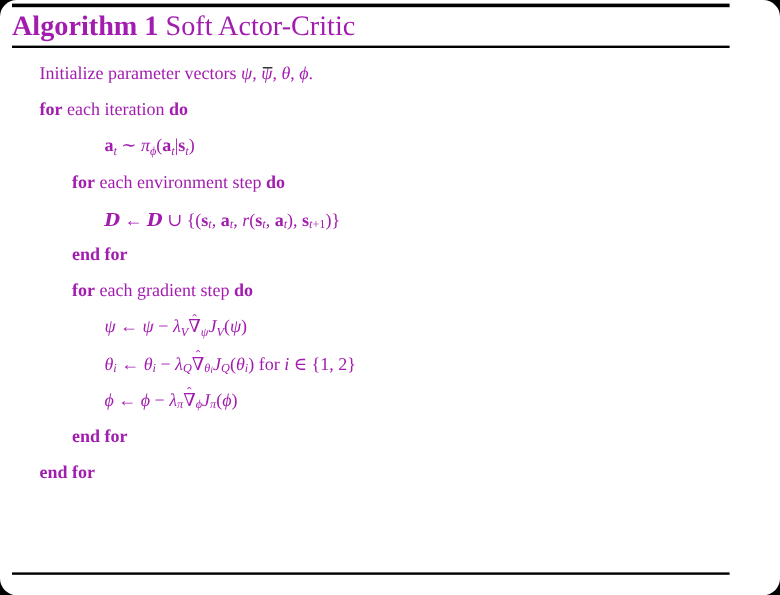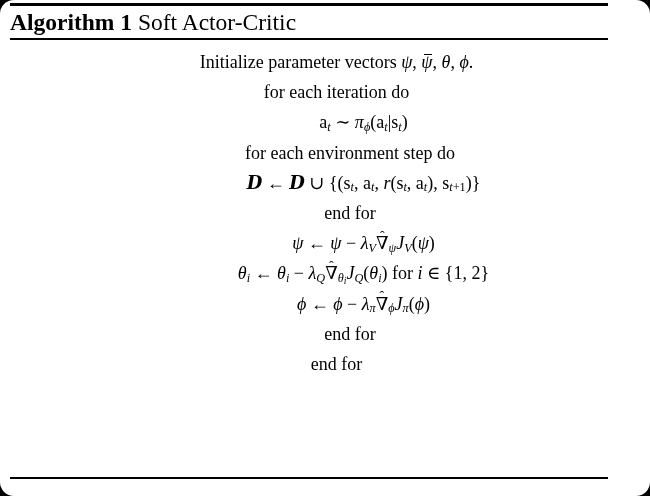--- a/index.html
+++ b/index.html
@@ -12,21 +12,21 @@
   }
   .screen {
     position: relative;
     width: 650px;
     height: 496px;
     background: #ffffff;
     border-radius: 14px;
     overflow: hidden;
     box-sizing: border-box;
     font-family: "Liberation Serif", "DejaVu Serif", serif;
-    color: #000000;
+    color: #a21caf;
   }
   .rule {
     position: absolute;
     left: 10px;
     width: 598px;
     background: #000000;
   }
   .rule-top    { top: 3px;   height: 3px; }
   .rule-mid    { top: 38px;  height: 2px; }
   .rule-bottom { top: 477px; height: 2px; }
@@ -37,29 +37,28 @@
     font-size: 23.5px;
     line-height: 27px;
     white-space: nowrap;
   }
   .algo-header .hdr-label { font-weight: bold; }
   .algo-body {
     position: absolute;
     top: 47px;
     left: 10px;
     width: 630px;
-    font-size: 18px;
-    text-align: center;
+    font-size: 15px;
   }
   .line {
     height: 30.2px;
     line-height: 30.2px;
     white-space: nowrap;
   }
-  .line b { font-weight: normal; }
+  .line b { font-weight: bold; }
   .line i { font-style: italic; }
   sub {
     font-size: 68%;
     line-height: 0;
     vertical-align: baseline;
     position: relative;
     top: 0.22em;
   }
   sub sub { font-size: 80%; top: 0.18em; }
   
@@ -99,20 +98,21 @@
     <span class="hdr-label">Algorithm 1</span><span class="hdr-title"> Soft Actor-Critic</span>
   </div>
   <div class="rule rule-mid"></div>
   <div class="algo-body">
       <div class="line" style="padding-left: 23px;">Initialize parameter vectors <i>ψ</i>, <span class="bar"><i>ψ</i></span>, <i>θ</i>, <i>ϕ</i>.</div>
       <div class="line" style="padding-left: 23px;"><b>for</b> each iteration <b>do</b></div>
       <div class="line" style="padding-left: 77px;"><b>a</b><sub><i>t</i></sub> ∼ <i>π</i><sub><i>ϕ</i></sub>(<b>a</b><sub><i>t</i></sub>|<b>s</b><sub><i>t</i></sub>)</div>
       <div class="line" style="padding-left: 50px;"><b>for</b> each environment step <b>do</b></div>
       <div class="line" style="padding-left: 77px;"><span class="cal">D</span> ← <span class="cal">D</span> ∪ {(<b>s</b><sub><i>t</i></sub>, <b>a</b><sub><i>t</i></sub>, <i>r</i>(<b>s</b><sub><i>t</i></sub>, <b>a</b><sub><i>t</i></sub>), <b>s</b><sub><i>t</i>+1</sub>)}</div>
       <div class="line" style="padding-left: 50px;"><b>end for</b></div>
+      <div class="line" style="padding-left: 50px;"><b>for</b> each gradient step <b>do</b></div>
       <div class="line" style="padding-left: 77px;"><i>ψ</i> ← <i>ψ</i> − <i>λ</i><sub><i>V</i></sub><span class="hat"><span class="hm">ˆ</span>∇</span><sub><i>ψ</i></sub><i>J</i><sub><i>V</i></sub>(<i>ψ</i>)</div>
       <div class="line" style="padding-left: 77px;"><i>θ</i><sub><i>i</i></sub> ← <i>θ</i><sub><i>i</i></sub> − <i>λ</i><sub><i>Q</i></sub><span class="hat"><span class="hm">ˆ</span>∇</span><sub><i>θ</i><sub><i>i</i></sub></sub><i>J</i><sub><i>Q</i></sub>(<i>θ</i><sub><i>i</i></sub>) for <i>i</i> ∈ {1, 2}</div>
       <div class="line" style="padding-left: 77px;"><i>ϕ</i> ← <i>ϕ</i> − <i>λ</i><sub><i>π</i></sub><span class="hat"><span class="hm">ˆ</span>∇</span><sub><i>ϕ</i></sub><i>J</i><sub><i>π</i></sub>(<i>ϕ</i>)</div>
       <div class="line" style="padding-left: 50px;"><b>end for</b></div>
       <div class="line" style="padding-left: 23px;"><b>end for</b></div>
     </div>
   <div class="rule rule-bottom"></div>
 </div>
 
 </body></html>

